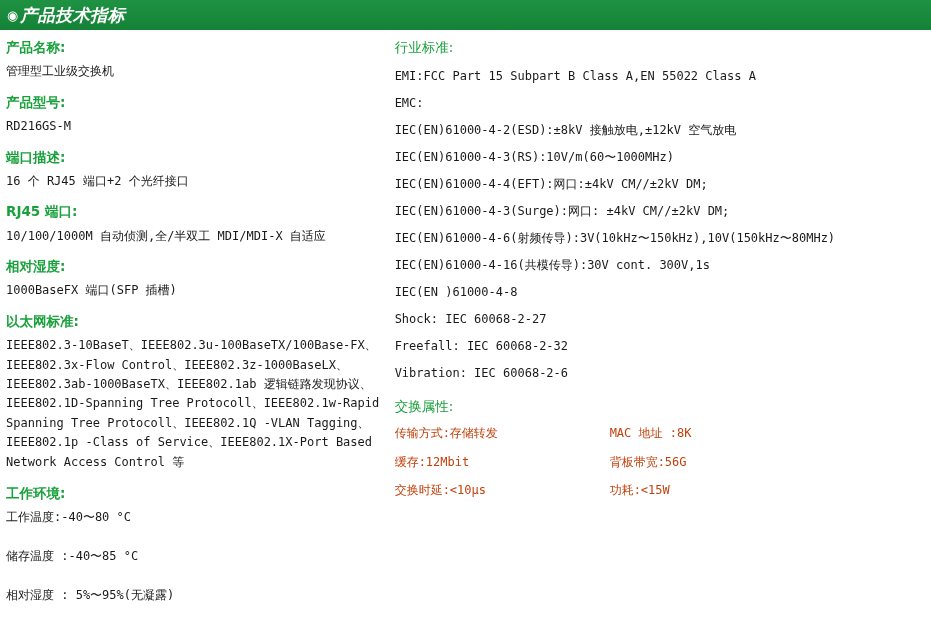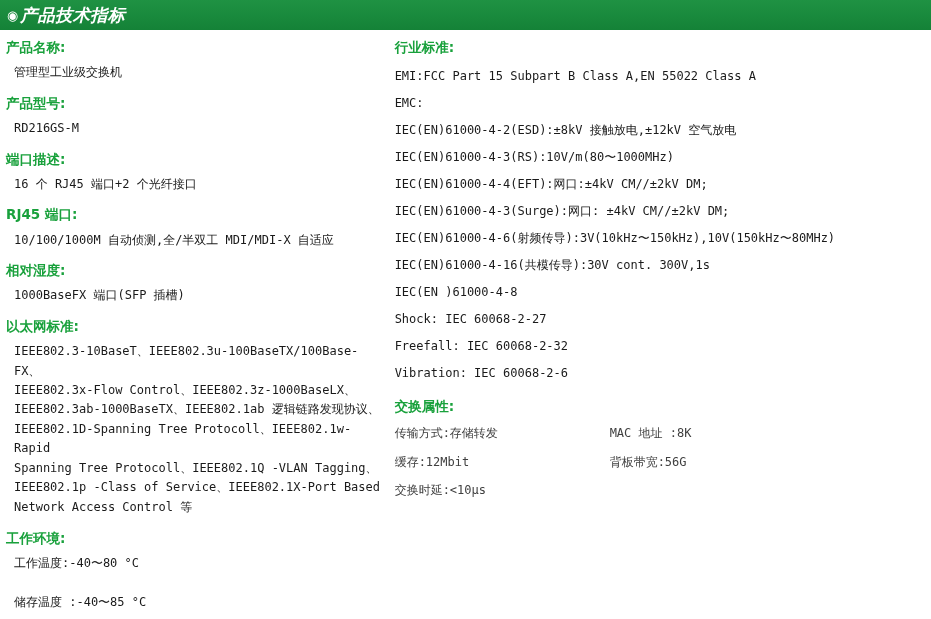--- a/index.html
+++ b/index.html
@@ -64,21 +64,21 @@
     margin: 0 0 7px 0;
     line-height: 1.2;
   }
   .col-left .sec-title { margin-top: 0; }
   .sec-block { margin-bottom: 13px; }
   .txt {
     font-family: "DejaVu Sans Mono", "Liberation Mono", monospace;
     font-size: 12px;
     line-height: 1.55;
     color: #1a1a1a;
-    margin: 8px;
+    margin: 0;
     white-space: pre-wrap;
   }
   .txt.wide { line-height: 1.62; }
   .u { }
   
   .rline {
     font-family: "DejaVu Sans Mono", "Liberation Mono", monospace;
     font-size: 12px;
     line-height: 1.5;
     color: #1a1a1a;
@@ -87,28 +87,28 @@
   }
   .rline:last-child { margin-bottom: 0; }
   
   .attr-grid {
     display: grid;
     grid-template-columns: 215px auto;
     row-gap: 13px;
     column-gap: 0px;
     font-family: "DejaVu Sans Mono", "Liberation Mono", monospace;
     font-size: 12px;
-    color: #404040;
+    color: #c2410c;
     margin-top: 2px;
   }
   .attr-cell { line-height: 1.3; white-space: pre; }
   .rsec-title {
     color: #19a13c;
     font-family: "DejaVu Sans", "Liberation Sans", sans-serif;
-    font-weight: bold;
+    font-weight: normal;
     font-size: 13.5px;
     margin: 0 8px 10px 0;
   }
   .spacer-top { height: 2px; }
 </style>
 </head>
 <body>
 
 <div class="page">
 
@@ -168,39 +168,40 @@
 
     </div>
 
     <div class="col-right">
 
       <div>
         <div class="rsec-title">行业标准:</div>
         <div class="rline">EMI:FCC Part 15 Subpart B Class A,EN 55022 Class A</div>
         <div class="rline">EMC:</div>
         <div class="rline">IEC(EN)61000-4-2(ESD):±8kV 接触放电,±12kV 空气放电</div>
-        <div class="rline">IEC(EN)61000-4-3(RS):10V/m(80〜1000MHz)</div>
+        <div class="rline">IEC(EN)61000-4-3(RS):10V/m(60〜1000MHz)</div>
         <div class="rline">IEC(EN)61000-4-4(EFT):网口:±4kV CM//±2kV DM;</div>
         <div class="rline">IEC(EN)61000-4-3(Surge):网口: ±4kV CM//±2kV DM;</div>
         <div class="rline">IEC(EN)61000-4-6(射频传导):3V(10kHz〜150kHz),10V(150kHz〜80MHz)</div>
         <div class="rline">IEC(EN)61000-4-16(共模传导):30V cont. 300V,1s</div>
         <div class="rline">IEC(EN )61000-4-8</div>
         <div class="rline">Shock: IEC 60068-2-27</div>
         <div class="rline u">Freefall: IEC 60068-2-32</div>
         <div class="rline">Vibration: IEC 60068-2-6</div>
       </div>
 
       <div class="spacer-top"></div>
 
       <div>
         <div class="rsec-title" style="margin-top:14px;">交换属性:</div>
         <div class="attr-grid">
           <div class="attr-cell">传输方式:存储转发</div>
           <div class="attr-cell">MAC 地址 :8K</div>
           <div class="attr-cell">缓存:12Mbit</div>
           <div class="attr-cell">背板带宽:56G</div>
           <div class="attr-cell">交换时延:&lt;10μs</div>
+          <div class="attr-cell">功耗:&lt;15W</div>
         </div>
       </div>
 
     </div>
   </div>
 </div>
 
 </body></html>

